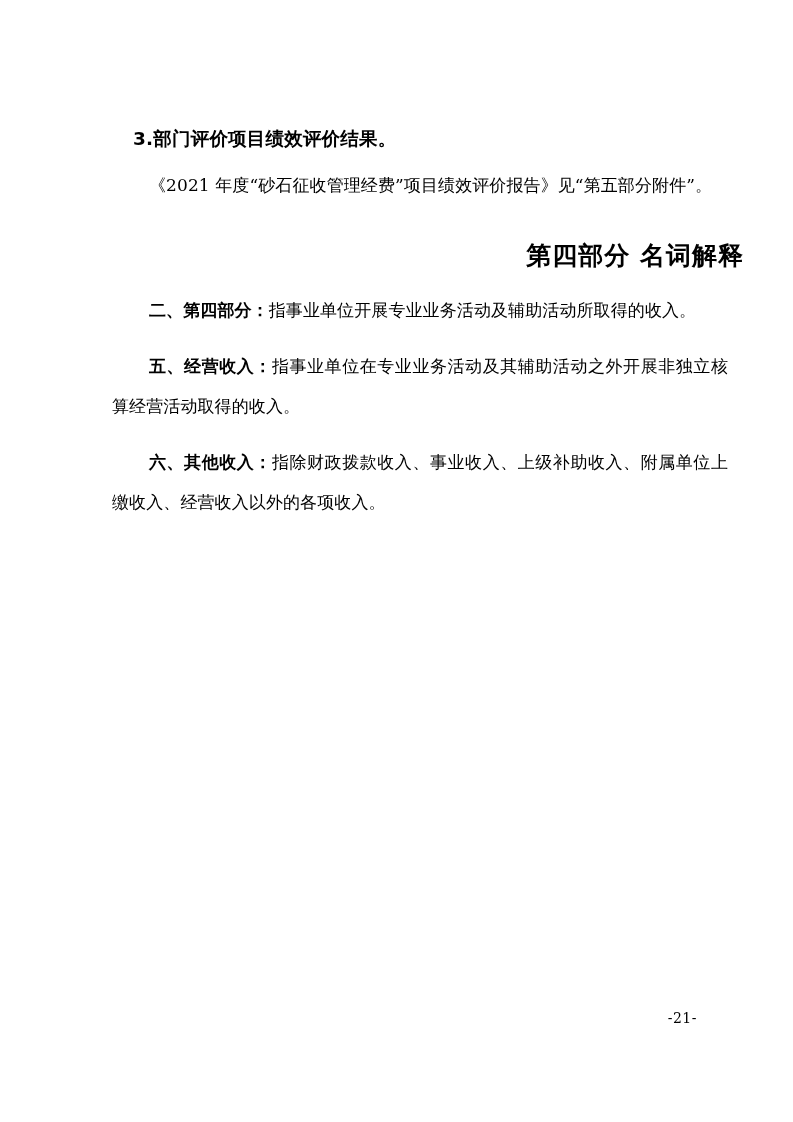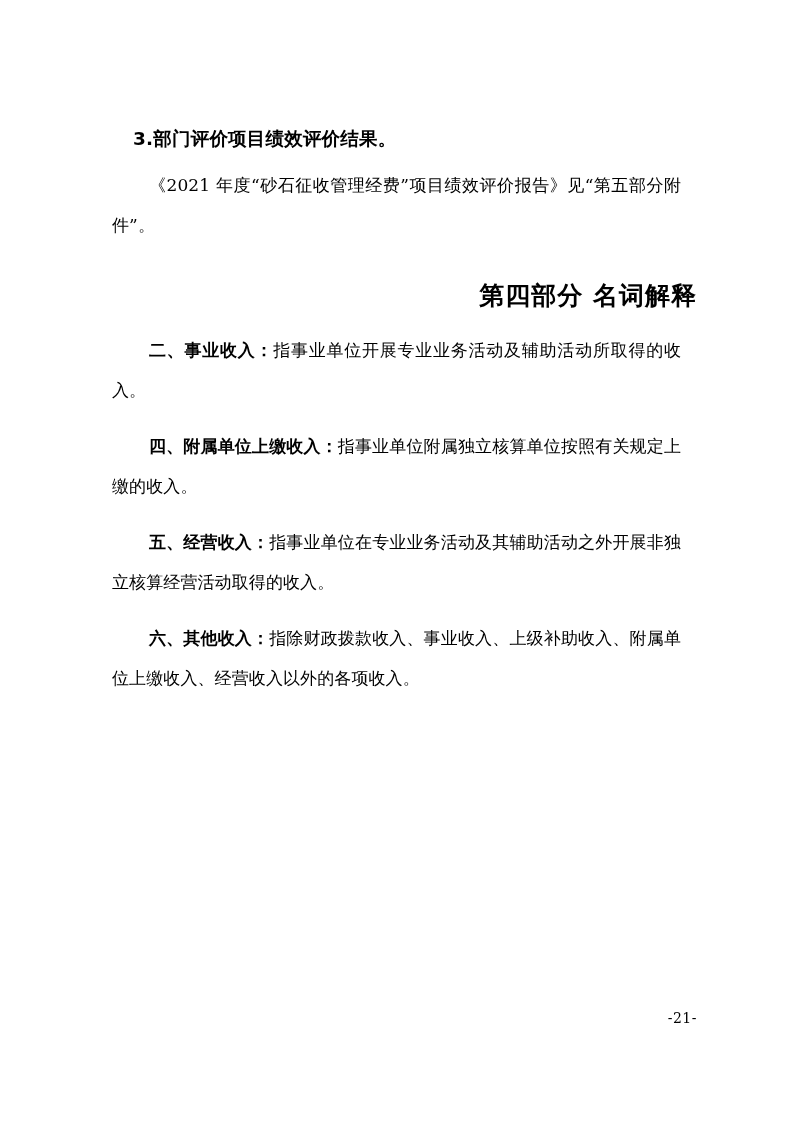--- a/index.html
+++ b/index.html
@@ -14,21 +14,21 @@
     color: #000000;
     position: relative;
     overflow: hidden;
   }
   .page {
     position: absolute;
     top: 0; left: 0;
     width: 793px;
     height: 1122px;
     box-sizing: border-box;
-    padding: 130px 96px 40px 96px;
+    padding: 130px 49px 40px 96px;
   }
   .doc-body {
     width: 100%;
   }
   .heading-bold {
     font-family: "DejaVu Sans", "Liberation Sans", sans-serif;
     font-weight: bold;
     font-size: 18.5px;
     line-height: 1.0;
     margin: 0 0 16px 0;
@@ -72,24 +72,23 @@
 <div class="page">
   <div class="doc-body">
 
     <p class="heading-bold">3.部门评价项目绩效评价结果。</p>
 
     <p class="para">《2021 年度“砂石征收管理经费”项目绩效评价报告》见“第五部分附件”。</p>
 
     <h2 class="section-title">第四部分  名词解释</h2>
 
 
-    <p class="para"><span class="term-lead">二、事业收入：</span><span>指事业单位开展专业业务活动及辅助活动所取得的收入。</span></p>
+    <p class="para"><span class="term-lead">二、第四部分：</span><span>指事业单位开展专业业务活动及辅助活动所取得的收入。</span></p>
 
 
-    <p class="para"><span class="term-lead">四、附属单位上缴收入：</span><span>指事业单位附属独立核算单位按照有关规定上缴的收入。</span></p>
 
     <p class="para"><span class="term-lead">五、经营收入：</span><span>指事业单位在专业业务活动及其辅助活动之外开展非独立核算经营活动取得的收入。</span></p>
 
     <p class="para"><span class="term-lead">六、其他收入：</span><span>指除财政拨款收入、事业收入、上级补助收入、附属单位上缴收入、经营收入以外的各项收入。</span></p>
 
 
 
   </div>
 
   <div class="page-number">-21-</div>

